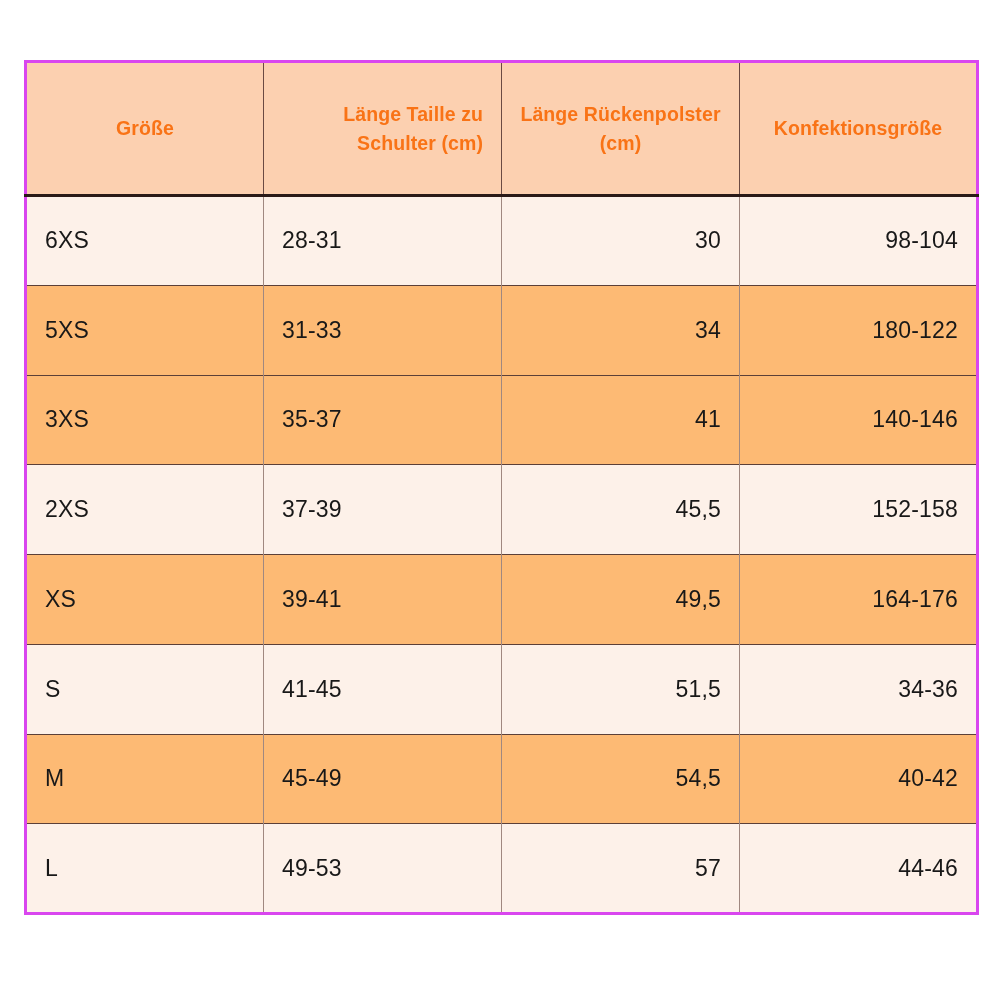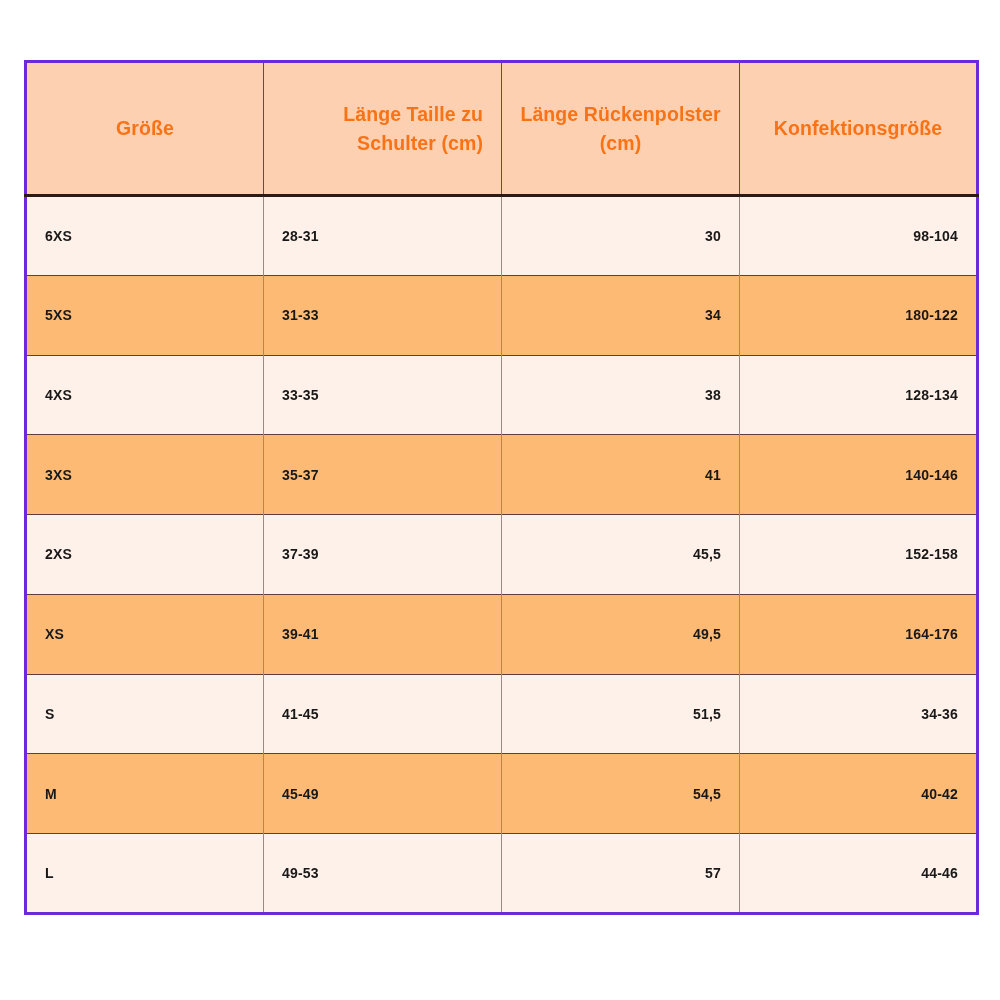--- a/index.html
+++ b/index.html
@@ -21,21 +21,21 @@
     width: 952px;
     height: 855px;
     box-sizing: border-box;
   }
 
   table.size-chart {
     width: 952px;
     height: 855px;
     border-collapse: collapse;
     table-layout: fixed;
-    border: 3px solid #6d28d9;
+    border: 3px solid #d946ef;
     box-sizing: border-box;
     background: #ffffff;
   }
 
   table.size-chart col.c1 { width: 238px; }
   table.size-chart col.c2 { width: 238px; }
   table.size-chart col.c3 { width: 238px; }
   table.size-chart col.c4 { width: 238px; }
 
   
@@ -59,22 +59,22 @@
   th.align-center { text-align: center; }
   th.align-left   { text-align: right; }
 
   
   tbody tr { height: 72px; }
   tbody tr.row-odd  td { background: #fdf1e9; }
   tbody tr.row-even td { background: #fdba74; }
 
   tbody td {
     color: #181818;
-    font-size: 14px;
-    font-weight: bold;
+    font-size: 23px;
+    font-weight: normal;
     letter-spacing: 0.2px;
     padding: 6px 18px;
     border-left: 1.5px solid #a08880;
     border-top: 1.5px solid #5c4038;
     vertical-align: middle;
     box-sizing: border-box;
   }
   tbody td:first-child { border-left: none; }
   tbody tr:first-child td { border-top: none; }
 
@@ -106,26 +106,20 @@
           <td class="align-left">28-31</td>
           <td class="align-center">30</td>
           <td class="align-center">98-104</td>
         </tr>
         <tr class="row-even">
           <td class="align-left">5XS</td>
           <td class="align-left">31-33</td>
           <td class="align-center">34</td>
           <td class="align-center">180-122</td>
         </tr>
-        <tr class="row-odd">
-          <td class="align-left">4XS</td>
-          <td class="align-left">33-35</td>
-          <td class="align-center">38</td>
-          <td class="align-center">128-134</td>
-        </tr>
         <tr class="row-even">
           <td class="align-left">3XS</td>
           <td class="align-left">35-37</td>
           <td class="align-center">41</td>
           <td class="align-center">140-146</td>
         </tr>
         <tr class="row-odd">
           <td class="align-left">2XS</td>
           <td class="align-left">37-39</td>
           <td class="align-center">45,5</td>

